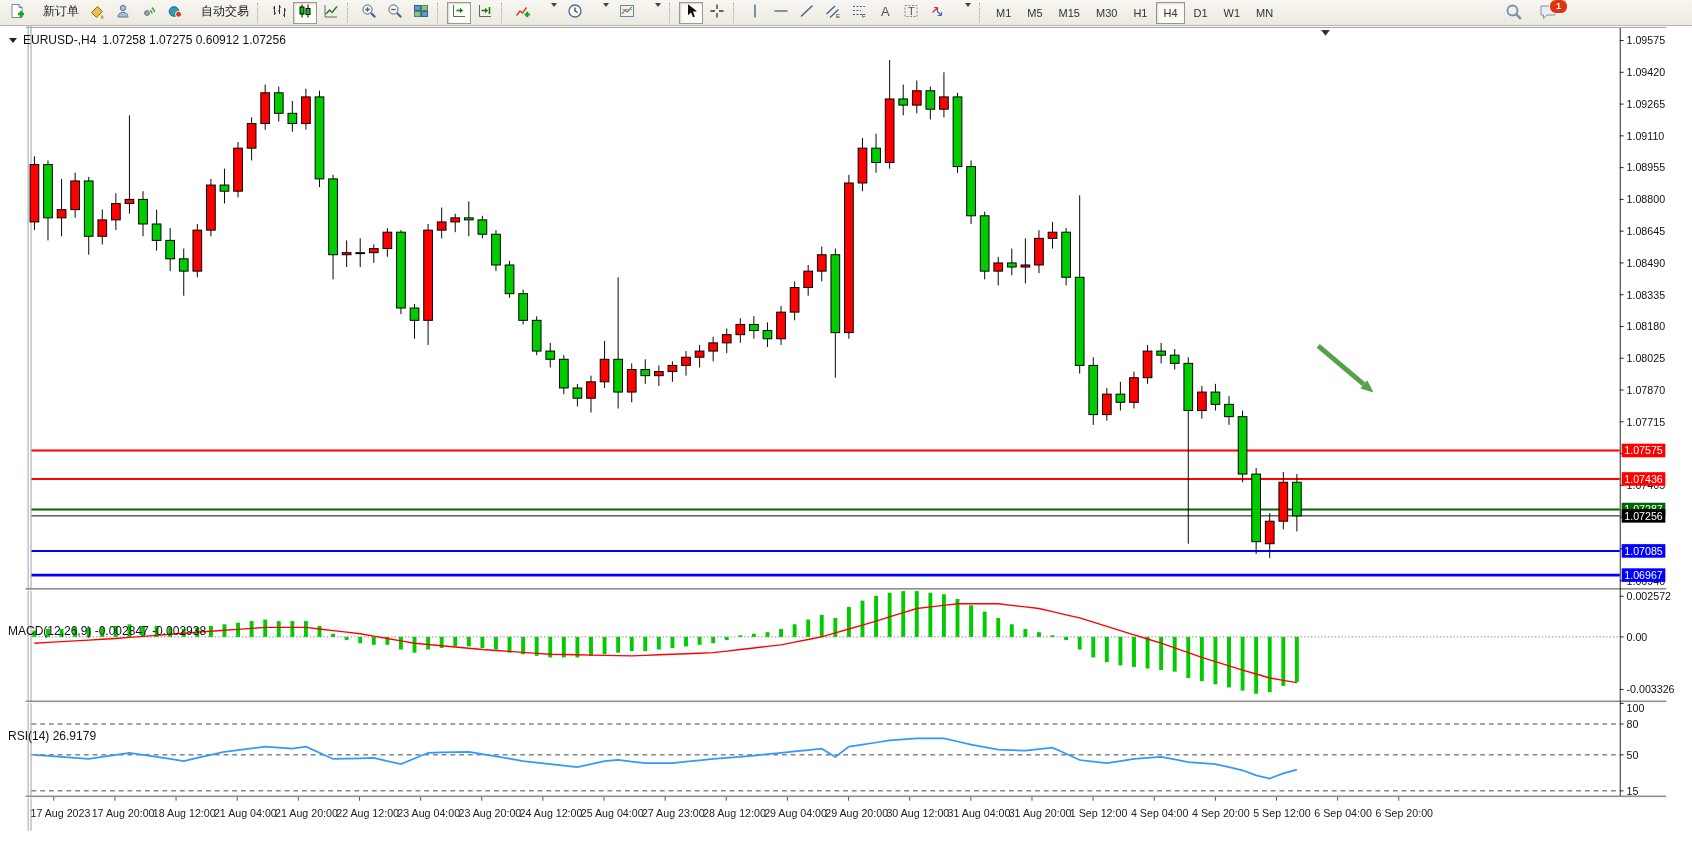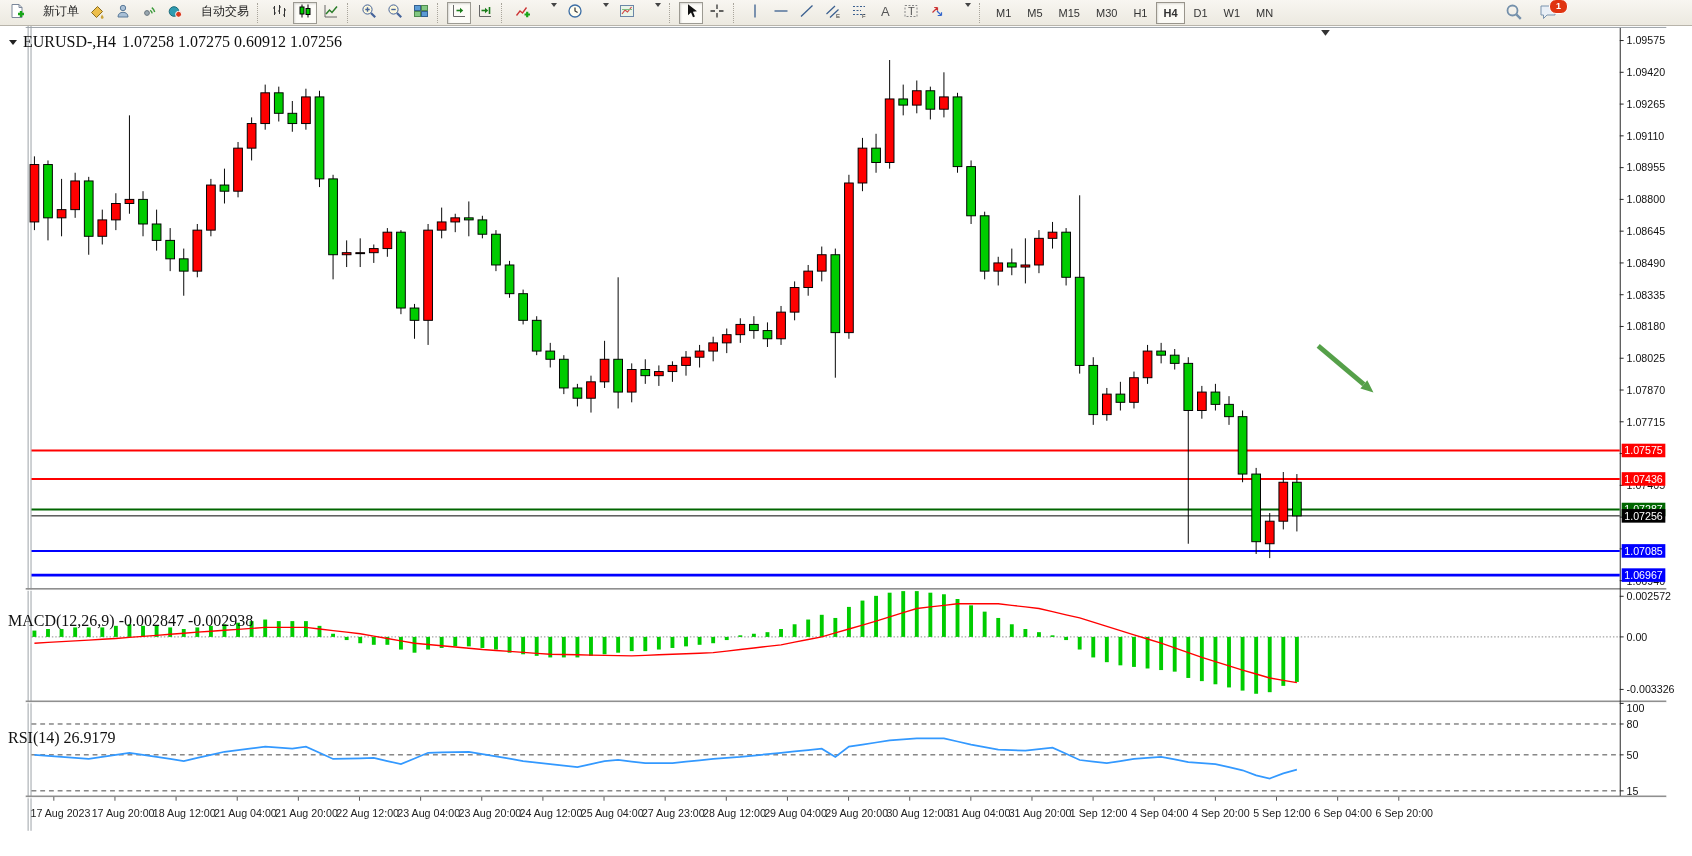--- a/index.html
+++ b/index.html
@@ -10,34 +10,34 @@
     display:flex;align-items:center;padding:0 4px;box-sizing:border-box;}
   .tbtn{display:inline-flex;align-items:flex-start;gap:18px;height:22px;padding:0 3px;margin:0 1px;
     border:1px solid transparent;background:transparent;font-size:12px;color:#222;cursor:default;}
   .tbtn svg{display:block;}
   .tbtn.pressed{border:1px solid #9c9a92;background:#fdfcf8;box-shadow:inset 1px 1px 2px rgba(0,0,0,.15);}
   .sep{width:5px;height:20px;margin:0 3px;border-left:1px dotted #a9a59b;}
   .caret{width:0;height:0;border-left:3.5px solid transparent;border-right:3.5px solid transparent;
     border-top:4px solid #444;margin-left:2px;}
   .tfbtn{font-size:11px;color:#333;height:20px;padding:0 6px;margin:16px 1px;border:1px solid transparent;
     display:inline-flex;align-items:center;}
-  .tfbtn.active{border:1px solid #98948b;background:#fbfaf5;box-shadow:inset 1px 1px 2px rgba(0,0,0,.12);font-weight:bold;}
+  .tfbtn.active{border:1px solid #98948b;background:#fbfaf5;box-shadow:inset 1px 1px 2px rgba(0,0,0,.12);}
   #tb-right{margin-left:auto;display:flex;align-items:center;gap:6px;padding-right:125px;}
   .chatwrap{position:relative;}
   .badge{position:absolute;top:-4px;right:-7px;min-width:13px;height:13px;border-radius:7px;
     background:#e03410;color:#fff;font-size:9px;font-weight:bold;text-align:center;line-height:13px;
     padding:0 2px;border:1px solid #fff;}
   
   #chart-area{position:absolute;left:0;top:26px;width:1692px;height:830px;background:#fff;}
   #chart-svg{position:absolute;left:0;top:0;}
-  .ovl{position:absolute;font-size:16px;color:#111;white-space:nowrap;font-family:Liberation Serif, serif;}
+  .ovl{position:absolute;font-size:12px;color:#111;white-space:nowrap;}
   #title-row{left:9px;top:7px;display:flex;align-items:center;gap:6px;}
   .dcaret{width:0;height:0;border-left:4px solid transparent;border-right:4px solid transparent;
     border-top:5px solid #222;display:inline-block;}
-  #macd-label{left:8px;top:586px;}
+  #macd-label{left:8px;top:598px;}
   #rsi-label{left:8px;top:703px;}
 </style>
 </head>
 <body>
 
 <div id="toolbar">
   <button class="tbtn">
     <span>
         <svg width="16" height="16" viewBox="0 0 16 16">
           <path d="M3 1.5h7l3 3v10H3z" fill="#fff" stroke="#7a8699"></path>

